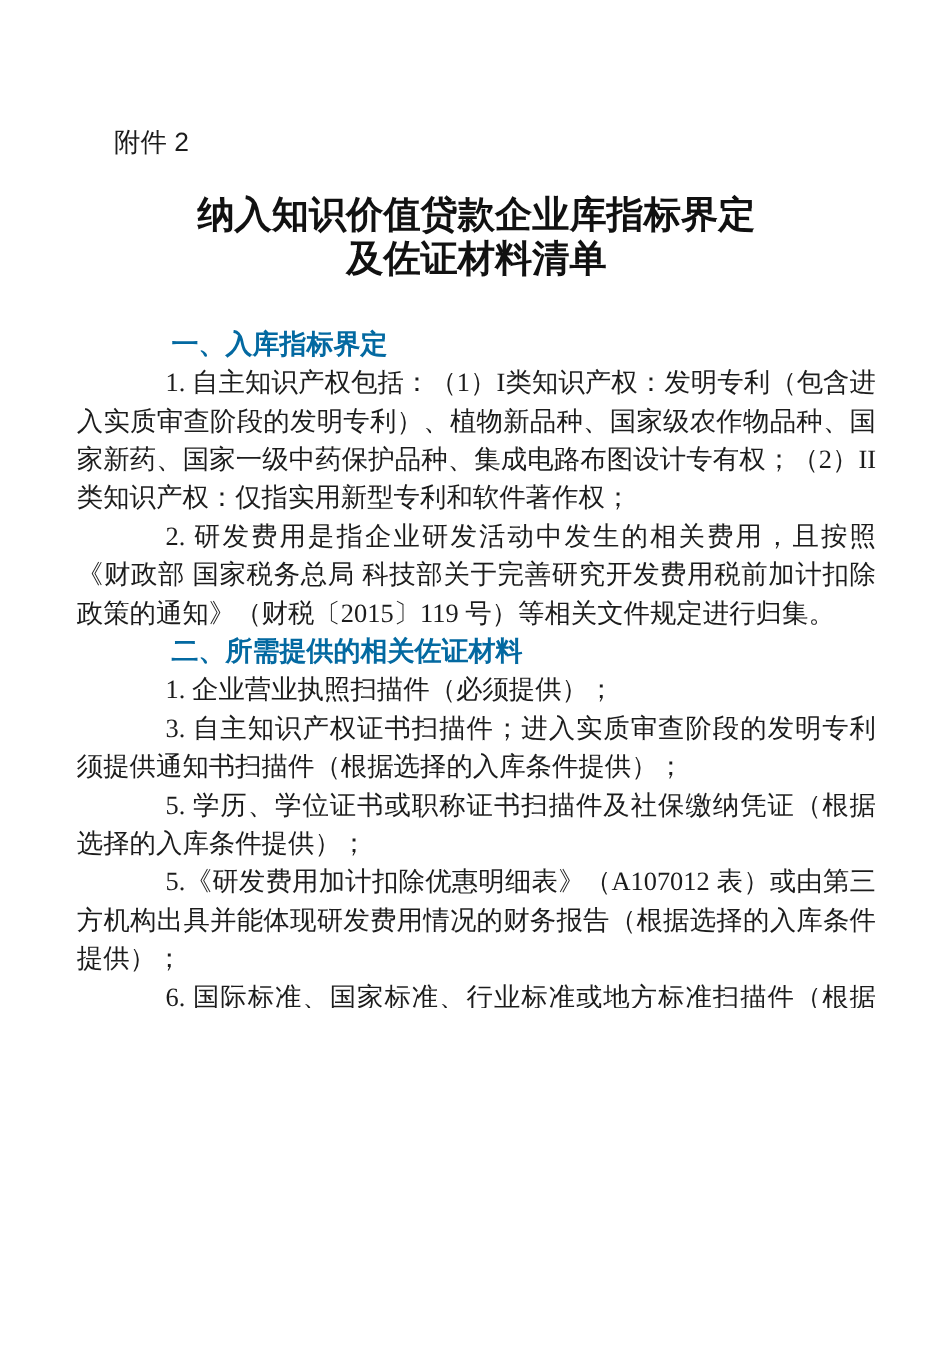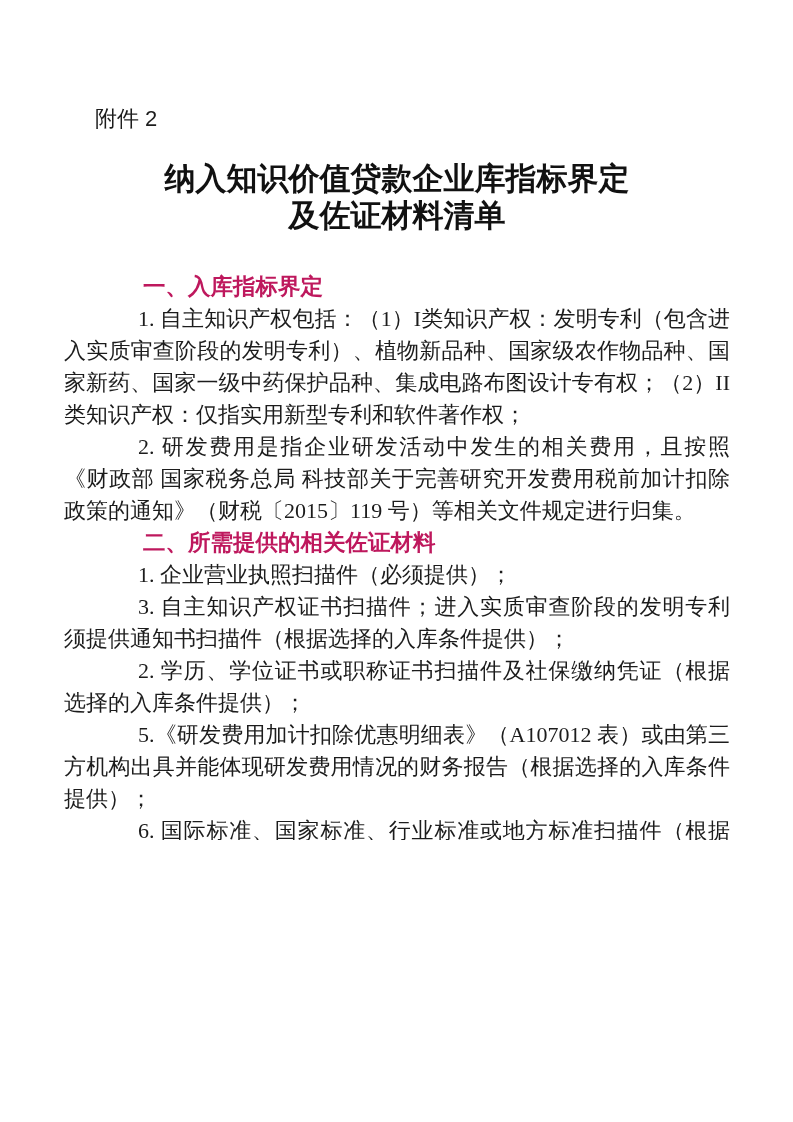--- a/index.html
+++ b/index.html
@@ -49,21 +49,21 @@
     color: #1c1c1c;
   }
   .doc-body .section-heading {
     margin: 0;
     font-family: "Liberation Sans", "DejaVu Sans", sans-serif;
     font-weight: bold;
     font-size: 22.5px;
     line-height: 32px;
     text-indent: 79px;
     text-align: left;
-    color: #be185d;
+    color: #0369a1;
   }
   .doc-body p.body-paragraph {
     margin: 0;
     text-indent: 74px;
   }
   .page-number {
     position: absolute;
     top: 1021px;
     right: 97px;
     font-family: "Liberation Serif", "DejaVu Serif", serif;
@@ -93,21 +93,21 @@
 
     <p class="body-paragraph">2. 研发费用是指企业研发活动中发生的相关费用，且按照《财政部 国家税务总局 科技部关于完善研究开发费用税前加计扣除政策的通知》（财税〔2015〕119 号）等相关文件规定进行归集。</p>
 
     <h2 class="section-heading">二、所需提供的相关佐证材料</h2>
 
     <p class="body-paragraph">1. 企业营业执照扫描件（必须提供）；</p>
 
 
     <p class="body-paragraph">3. 自主知识产权证书扫描件；进入实质审查阶段的发明专利须提供通知书扫描件（根据选择的入库条件提供）；</p>
 
-    <p class="body-paragraph">2. 学历、学位证书或职称证书扫描件及社保缴纳凭证（根据选择的入库条件提供）；</p>
+    <p class="body-paragraph">5. 学历、学位证书或职称证书扫描件及社保缴纳凭证（根据选择的入库条件提供）；</p>
 
     <p class="body-paragraph">5.《研发费用加计扣除优惠明细表》（A107012 表）或由第三方机构出具并能体现研发费用情况的财务报告（根据选择的入库条件提供）；</p>
 
     <p class="body-paragraph">6. 国际标准、国家标准、行业标准或地方标准扫描件（根据选择的入库条件提供）。</p>
 
   </div>
 
   <div class="page-number">— 21 —</div>
 
 </div>

